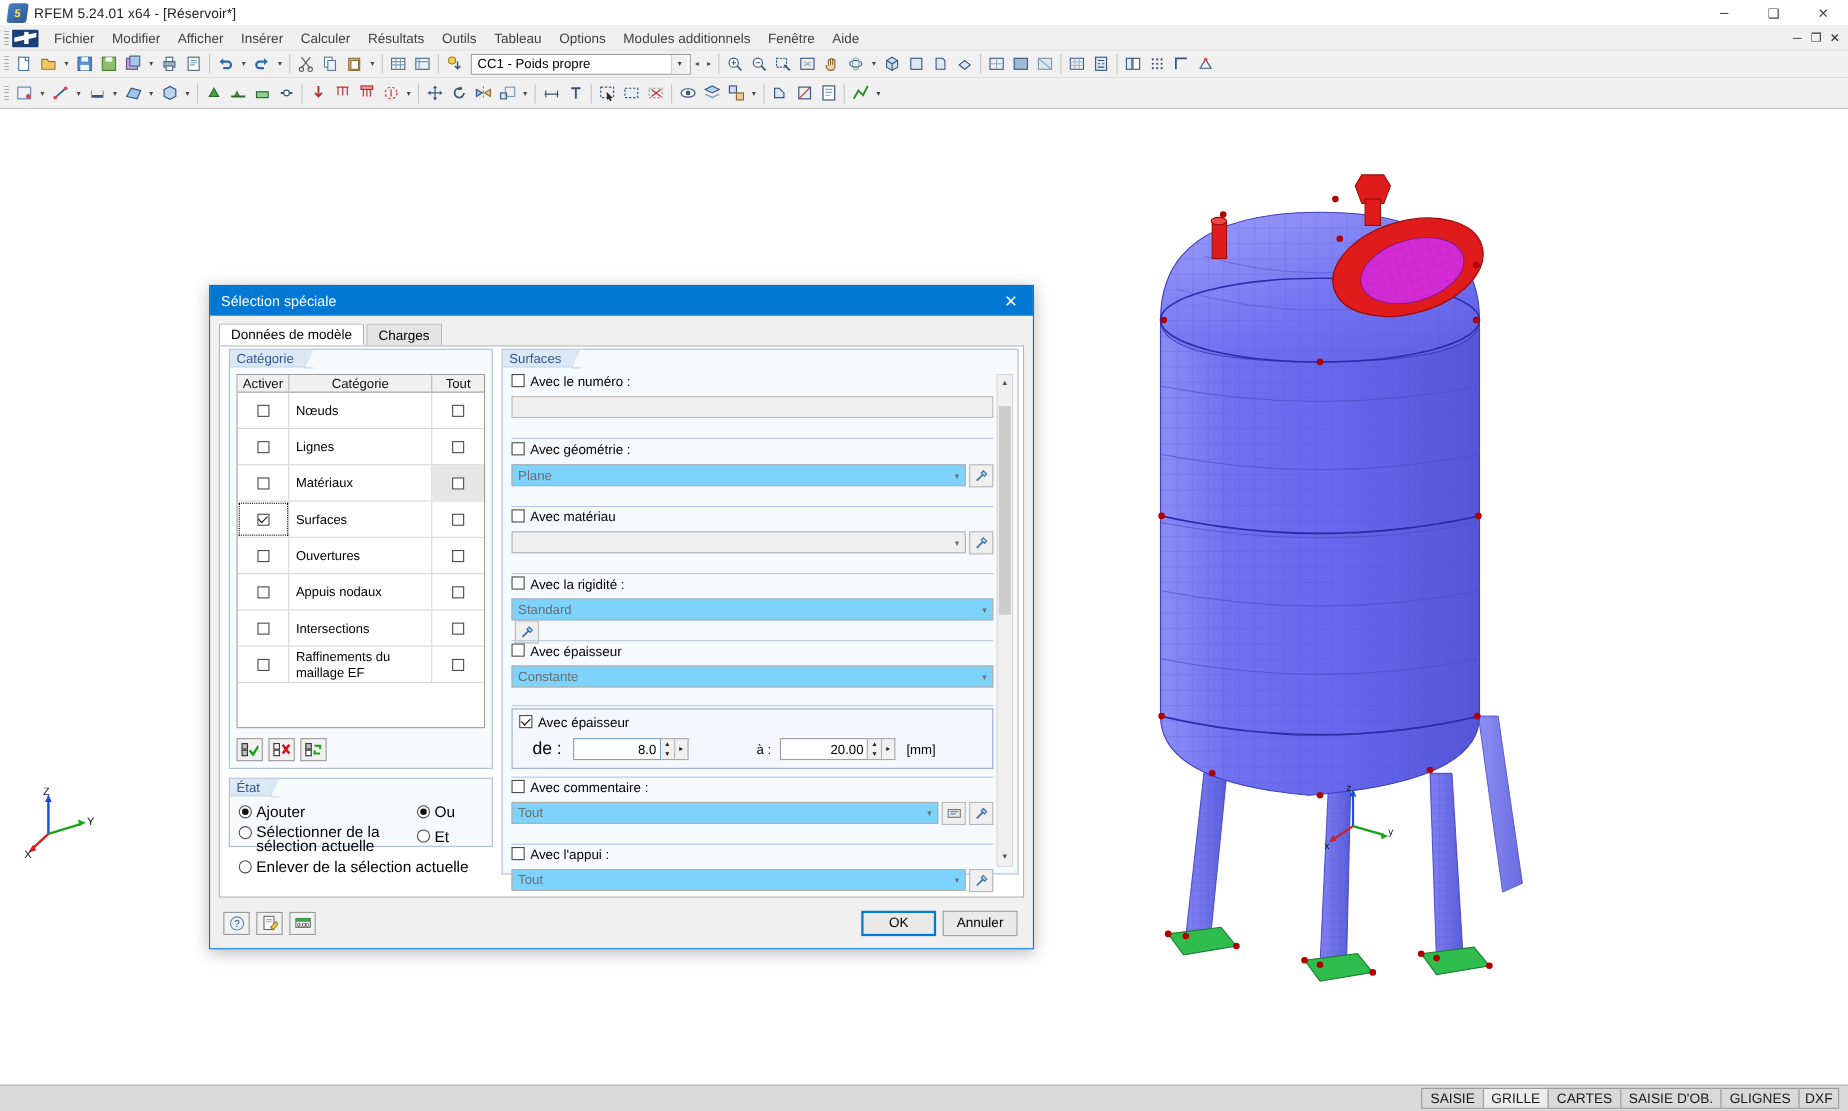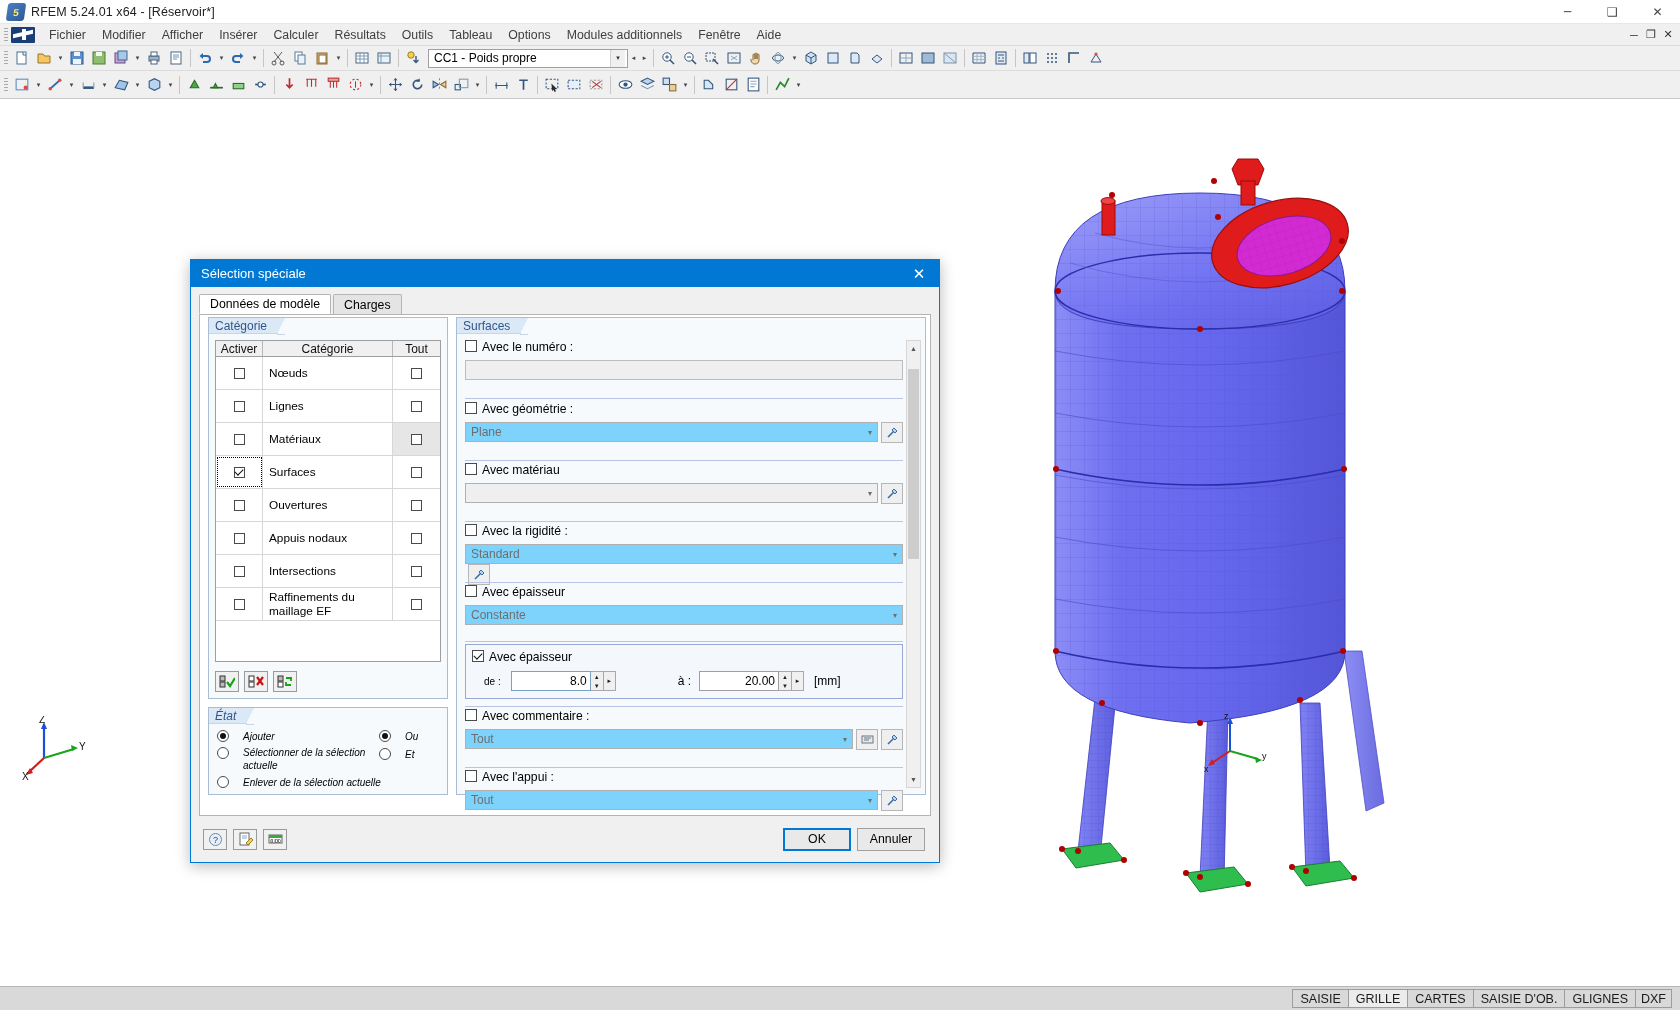--- a/index.html
+++ b/index.html
@@ -166,21 +166,21 @@
   
   .rb { width:12px;height:12px;border:1px solid #4a4a4a;border-radius:50%;background:#fff;
         display:inline-flex;align-items:center;justify-content:center; flex:none;}
   .rb.on:after{ content:""; width:6px;height:6px;border-radius:50%;background:#111; }
 
   .minibar { position:absolute; left:6px; bottom:6px; display:flex; gap:5px; }
   .mini-btn { width:24px;height:21px;border:1px solid #9a9a9a;background:#f1f1f1;
      display:flex;align-items:center;justify-content:center; }
 
   
-  .etat-row { display:flex; align-items:center; font-size:10px; gap:14px; }
+  .etat-row { display:flex; align-items:center; font-size:14px; gap:4px; }
 
   
   .field-block { position:absolute; left:8px; right:22px; }
   .chk-label { display:flex; align-items:flex-start; gap:5px; font-size:12.2px; }
   .txtinput {
     height:20px; background:#efefef; border:1px solid #bcbcbc; width:100%;
     font-size:12px; color:#555; padding:0 5px; display:flex; align-items:center;
   }
   .combo {
     height:20px; background:#7dd3fc; border:1px solid #b0b0b0; width:100%;
@@ -933,21 +933,21 @@
           <div class="mini-btn">
             <svg width="16" height="14" viewBox="0 0 16 14">
                 <rect x="1" y="1" width="5" height="5" fill="#bbb" stroke="#333"></rect>
                 <rect x="1" y="7" width="5" height="5" fill="#fff" stroke="#333"></rect>
                 <path d="M9 3h5v3M14 10H9V7" stroke="#17a317" stroke-width="1.8" fill="none"></path>
               </svg>
           </div>
         </div>
       </div>
 
-      <div class="gbox" style="left:8px; top:392px; width:240px; height:88px;font-style:italic;">
+      <div class="gbox" style="left:8px; top:392px; width:240px; height:63px;">
         <div class="hdr">État</div>
 
         <div style="position:absolute; left:8px; top:22px; right:6px;">
           <div style="display:flex;">
             <div style="flex:1;">
               <div class="etat-row" style="margin-bottom:4px;">
                 <span class="rb on"></span>
                 <span>Ajouter</span>
               </div>
               <div class="etat-row" style="align-items:flex-start; margin-bottom:2px;">
@@ -1060,21 +1060,21 @@
           </div>
         </div>
         <div class="divider" style="position:absolute;left:8px;right:22px;top:323px;"></div>
 
         <div class="field-block" style="top:326px; border:1px solid #9aa8d8; background:#f4f7fc; padding:5px 6px 7px 6px;">
           <label class="chk-label">
             <span class="cb big on"></span>
             <span>Avec épaisseur</span>
           </label>
           <div style="display:flex; align-items:center; margin-top:7px; padding-left:12px;">
-            <span style="font-size:10px;">de :</span>
+            <span style="font-size:16px;">de :</span>
             <div class="spin-wrap" style="margin-left:10px;">
               <div class="spin-field">8.0</div>
               <div class="spin-btns">
                   <i>▲</i>
                   <i>▼</i>
                 </div>
               <div class="spin-more">▸</div>
             </div>
             <span style="font-size:12px; margin-left:62px;">à :</span>
             <div class="spin-wrap" style="margin-left:8px;">

